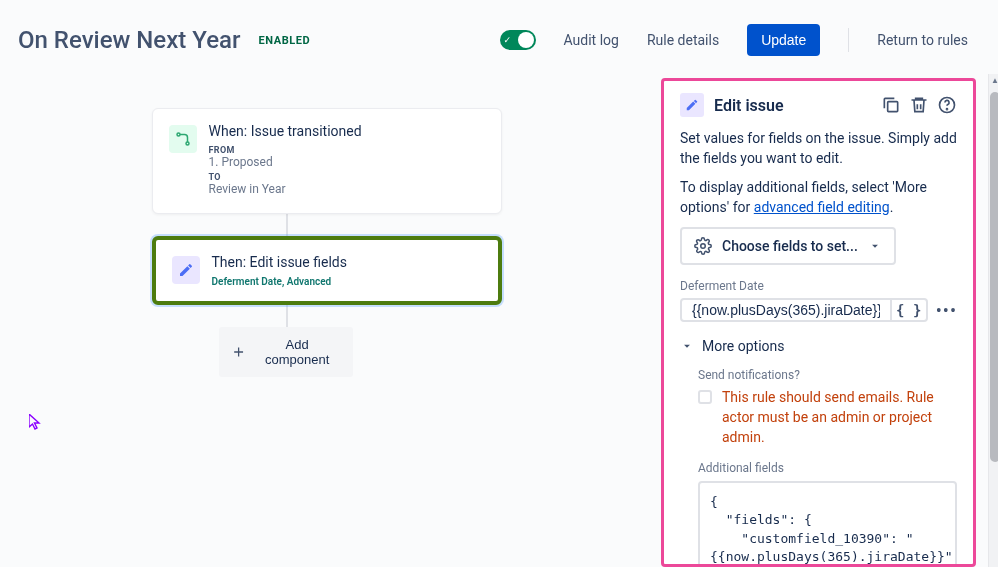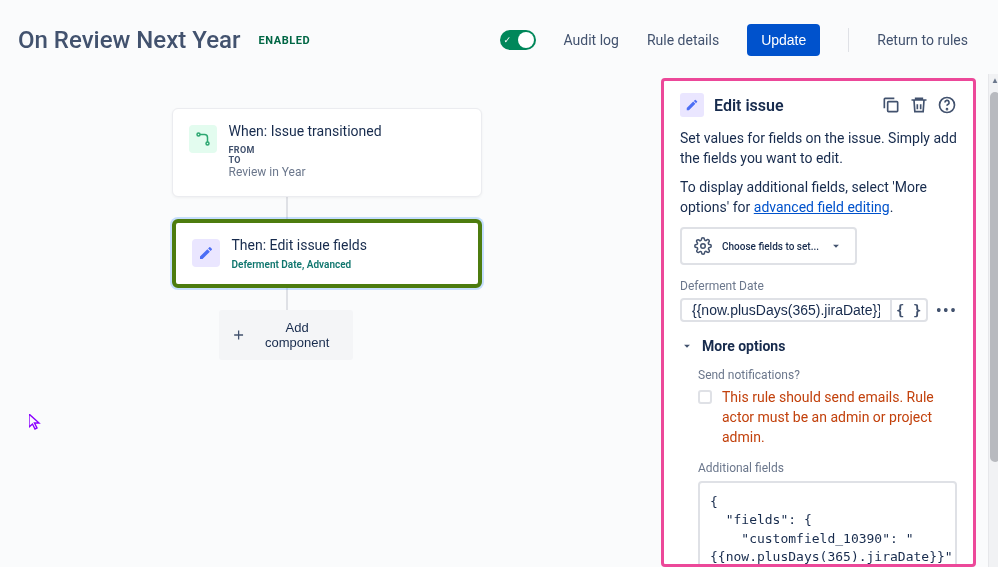--- a/index.html
+++ b/index.html
@@ -79,21 +79,21 @@
     .vr { width: 1px; height: 24px; background: #dfe1e6; }
     .main { display: flex; height: calc(100% - 70px); }
     .flow {
       flex: 1;
       display: flex;
       flex-direction: column;
       align-items: center;
       padding-top: 34px;
     }
     .card {
-      width: 310px;
+      width: 350px;
       background: #fff;
       border: 1px solid #ebecf0;
       border-radius: 6px;
       box-shadow: 0 1px 3px rgba(0,0,0,0.05);
       padding: 14px 16px 14px 56px;
       position: relative;
     }
     .card-icon {
       position: absolute;
       left: 16px;
@@ -191,21 +191,21 @@
     .link { color: #0052cc; text-decoration: underline; cursor:pointer; }
     .chooser {
       display:inline-flex;
       align-items:center;
       gap:10px;
       padding: 8px 12px;
       border: 2px solid #dfe1e6;
       border-radius: 4px;
       cursor:pointer;
       font-weight:500;
-      font-size:10px;
+      font-size:14px;
       color:#172b4d;
       margin-bottom: 14px;
     }
     .field-label { font-size: 12px; color: #6b778c; margin-bottom: 5px; }
     .field-row { display:flex; align-items:center; gap:8px; margin-bottom: 16px; }
     .field-input {
       flex:1;
       border: 2px solid #dfe1e6;
       border-radius: 4px;
       display:flex;
@@ -224,21 +224,21 @@
     .field-suffix {
       width: 36px;
       border-left: 2px solid #dfe1e6;
       display:flex;align-items:center;justify-content:center;
       font-family: monospace;
       font-weight:700;
       color:#42526e;
       cursor:pointer;
     }
     .more-btn { color:#42526e; cursor:pointer; font-size:18px; letter-spacing:1px; }
-    .more-opts { display:flex; align-items:center; gap:8px; font-weight:700; cursor:pointer; margin-bottom:14px; }
+    .more-opts { display:flex; align-items:center; gap:8px; font-weight:400; cursor:pointer; margin-bottom:14px; }
     .sub-section { margin-left: 18px; }
     .sub-label { font-size:12px; color:#6b778c; margin-bottom:6px; }
     .chk-row { display:flex; gap:10px; align-items:flex-start; margin-bottom: 14px;}
     .chk { width:14px; height:14px; border:2px solid #dfe1e6; border-radius:3px; margin-top:2px; flex-shrink:0; cursor:pointer;}
     .chk-label { font-size:14px; line-height:1.4; color:#c2410c; }
     .codebox {
       border:2px solid #dfe1e6;
       border-radius:4px;
       padding:10px;
       font-family: ui-monospace, Menlo, monospace;
@@ -280,20 +280,21 @@
     <div class="card">
       <div class="card-icon icon-trigger">
         <svg width="18" height="18" viewBox="0 0 24 24" fill="none" stroke="currentColor" stroke-width="2">
           <circle cx="6" cy="6" r="2"></circle>
             <circle cx="18" cy="18" r="2"></circle>
           <path d="M8 6h6a4 4 0 0 1 4 4v6"></path>
         </svg>
       </div>
       <div class="card-title">When: Issue transitioned</div>
       <div class="meta-lbl">FROM</div>
+      <div class="meta-val">1. Proposed</div>
       <div class="meta-lbl">TO</div>
       <div class="meta-val">Review in Year</div>
     </div>
     <div class="connector"></div>
     <div class="card selected">
       <div class="card-icon icon-edit">
         <svg width="16" height="16" viewBox="0 0 24 24" fill="currentColor">
           <path d="M3 17.25V21h3.75L17.81 9.94l-3.75-3.75L3 17.25zM20.71 7.04a1 1 0 0 0 0-1.41l-2.34-2.34a1 1 0 0 0-1.41 0l-1.83 1.83 3.75 3.75 1.83-1.83z"></path>
         </svg>
       </div>

